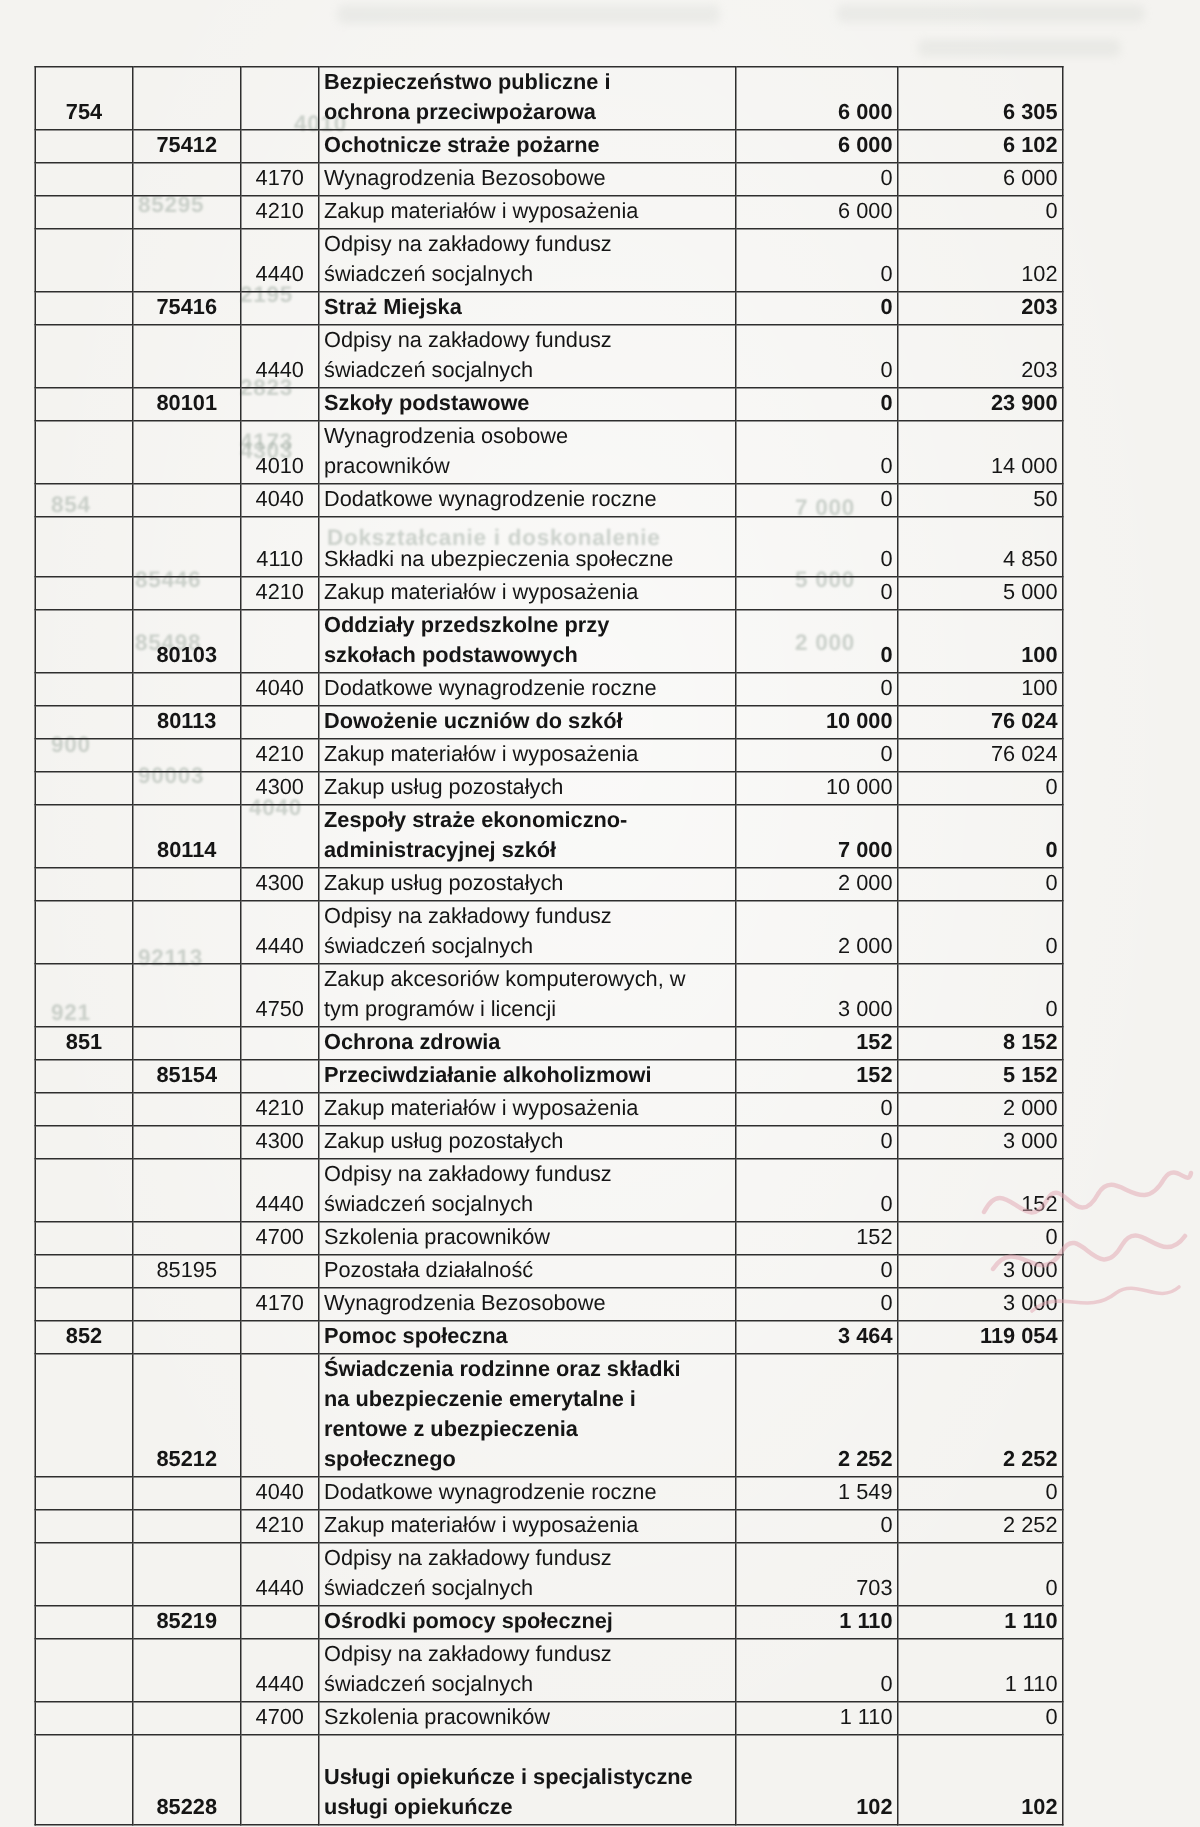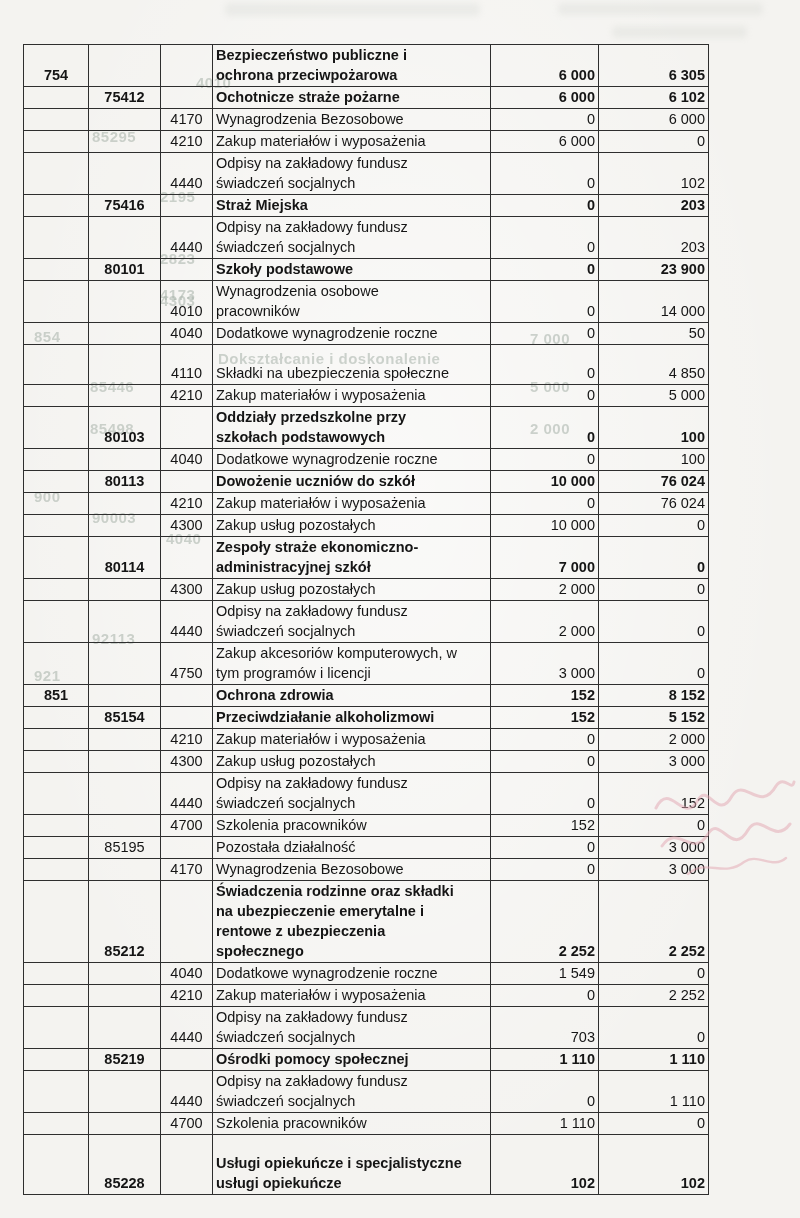--- a/index.html
+++ b/index.html
@@ -356,20 +356,28 @@
           <td class="num">3 000</td>
         </tr>
         <tr style="height: 20px;">
           <td class="code"></td>
           <td class="code"></td>
           <td class="code">4170</td>
           <td class="desc">Wynagrodzenia Bezosobowe</td>
           <td class="num">0</td>
           <td class="num">3 000</td>
         </tr>
+        <tr class="bold" style="height: 20px;">
+          <td class="code">852</td>
+          <td class="code"></td>
+          <td class="code"></td>
+          <td class="desc">Pomoc społeczna</td>
+          <td class="num">3 464</td>
+          <td class="num">119 054</td>
+        </tr>
         <tr class="bold" style="height: 80px;">
           <td class="code"></td>
           <td class="code">85212</td>
           <td class="code"></td>
           <td class="desc">Świadczenia rodzinne oraz składki
 na ubezpieczenie emerytalne i
 rentowe z ubezpieczenia
 społecznego</td>
           <td class="num">2 252</td>
           <td class="num">2 252</td>

